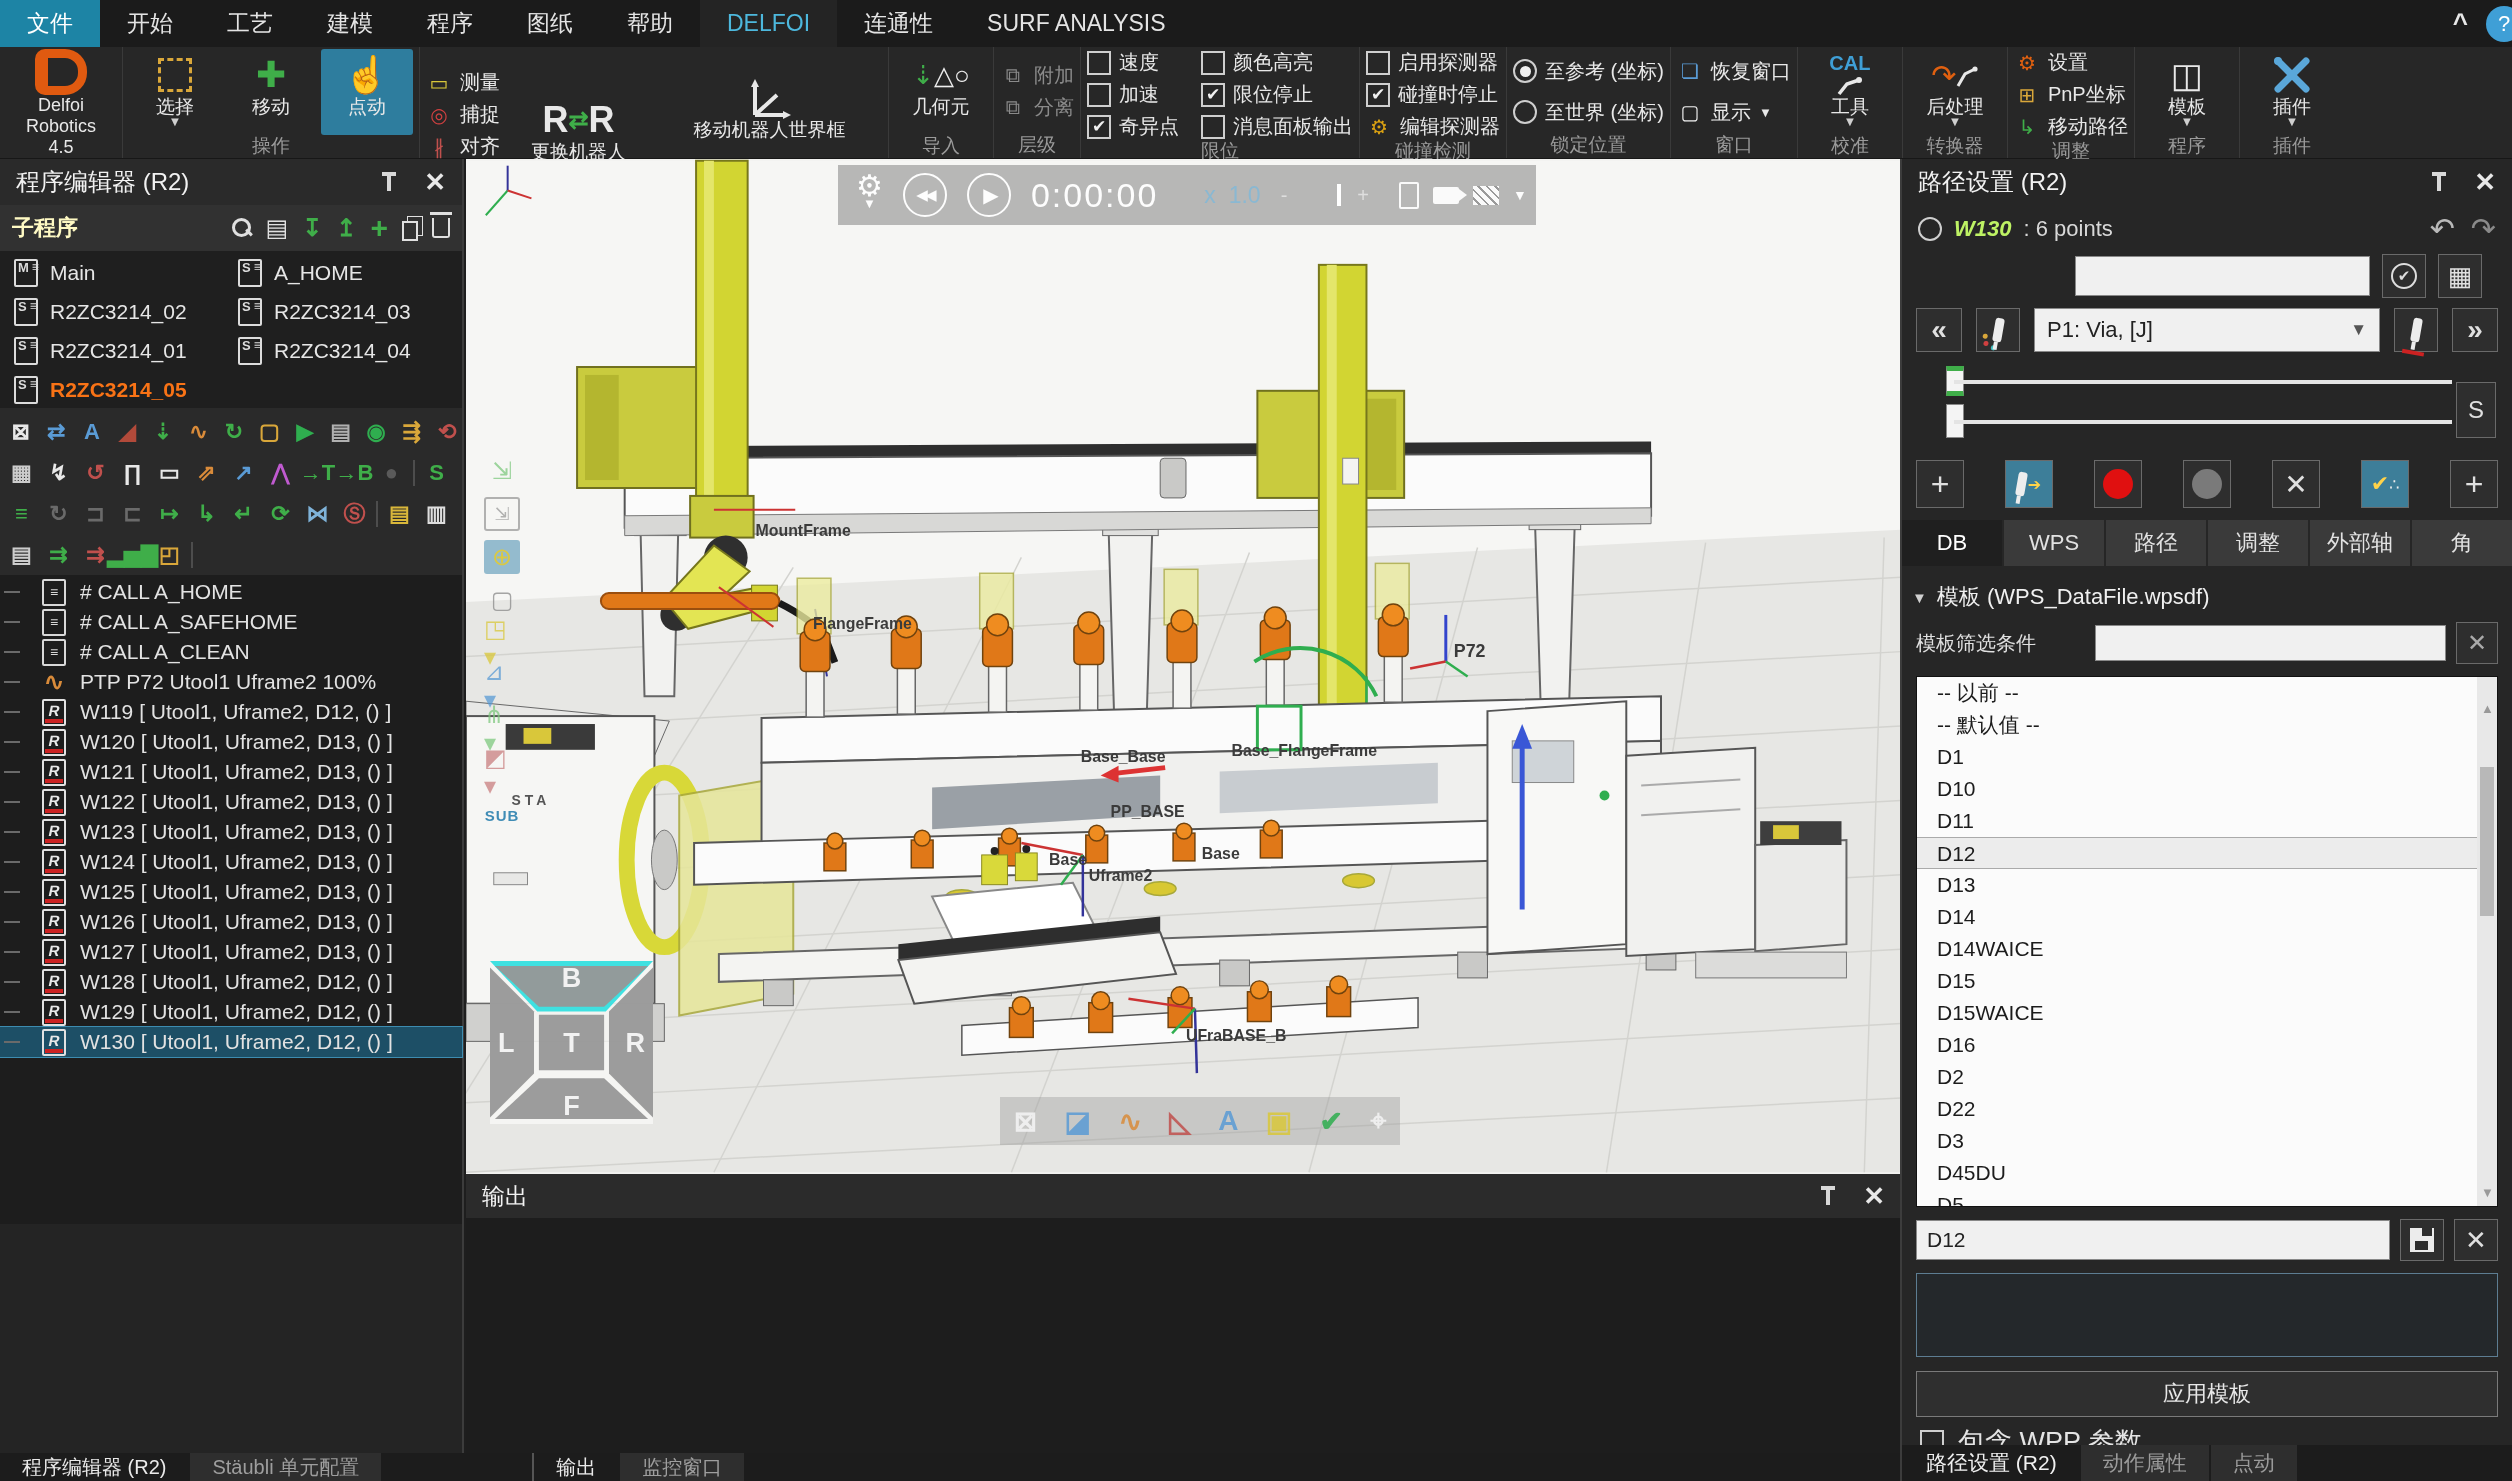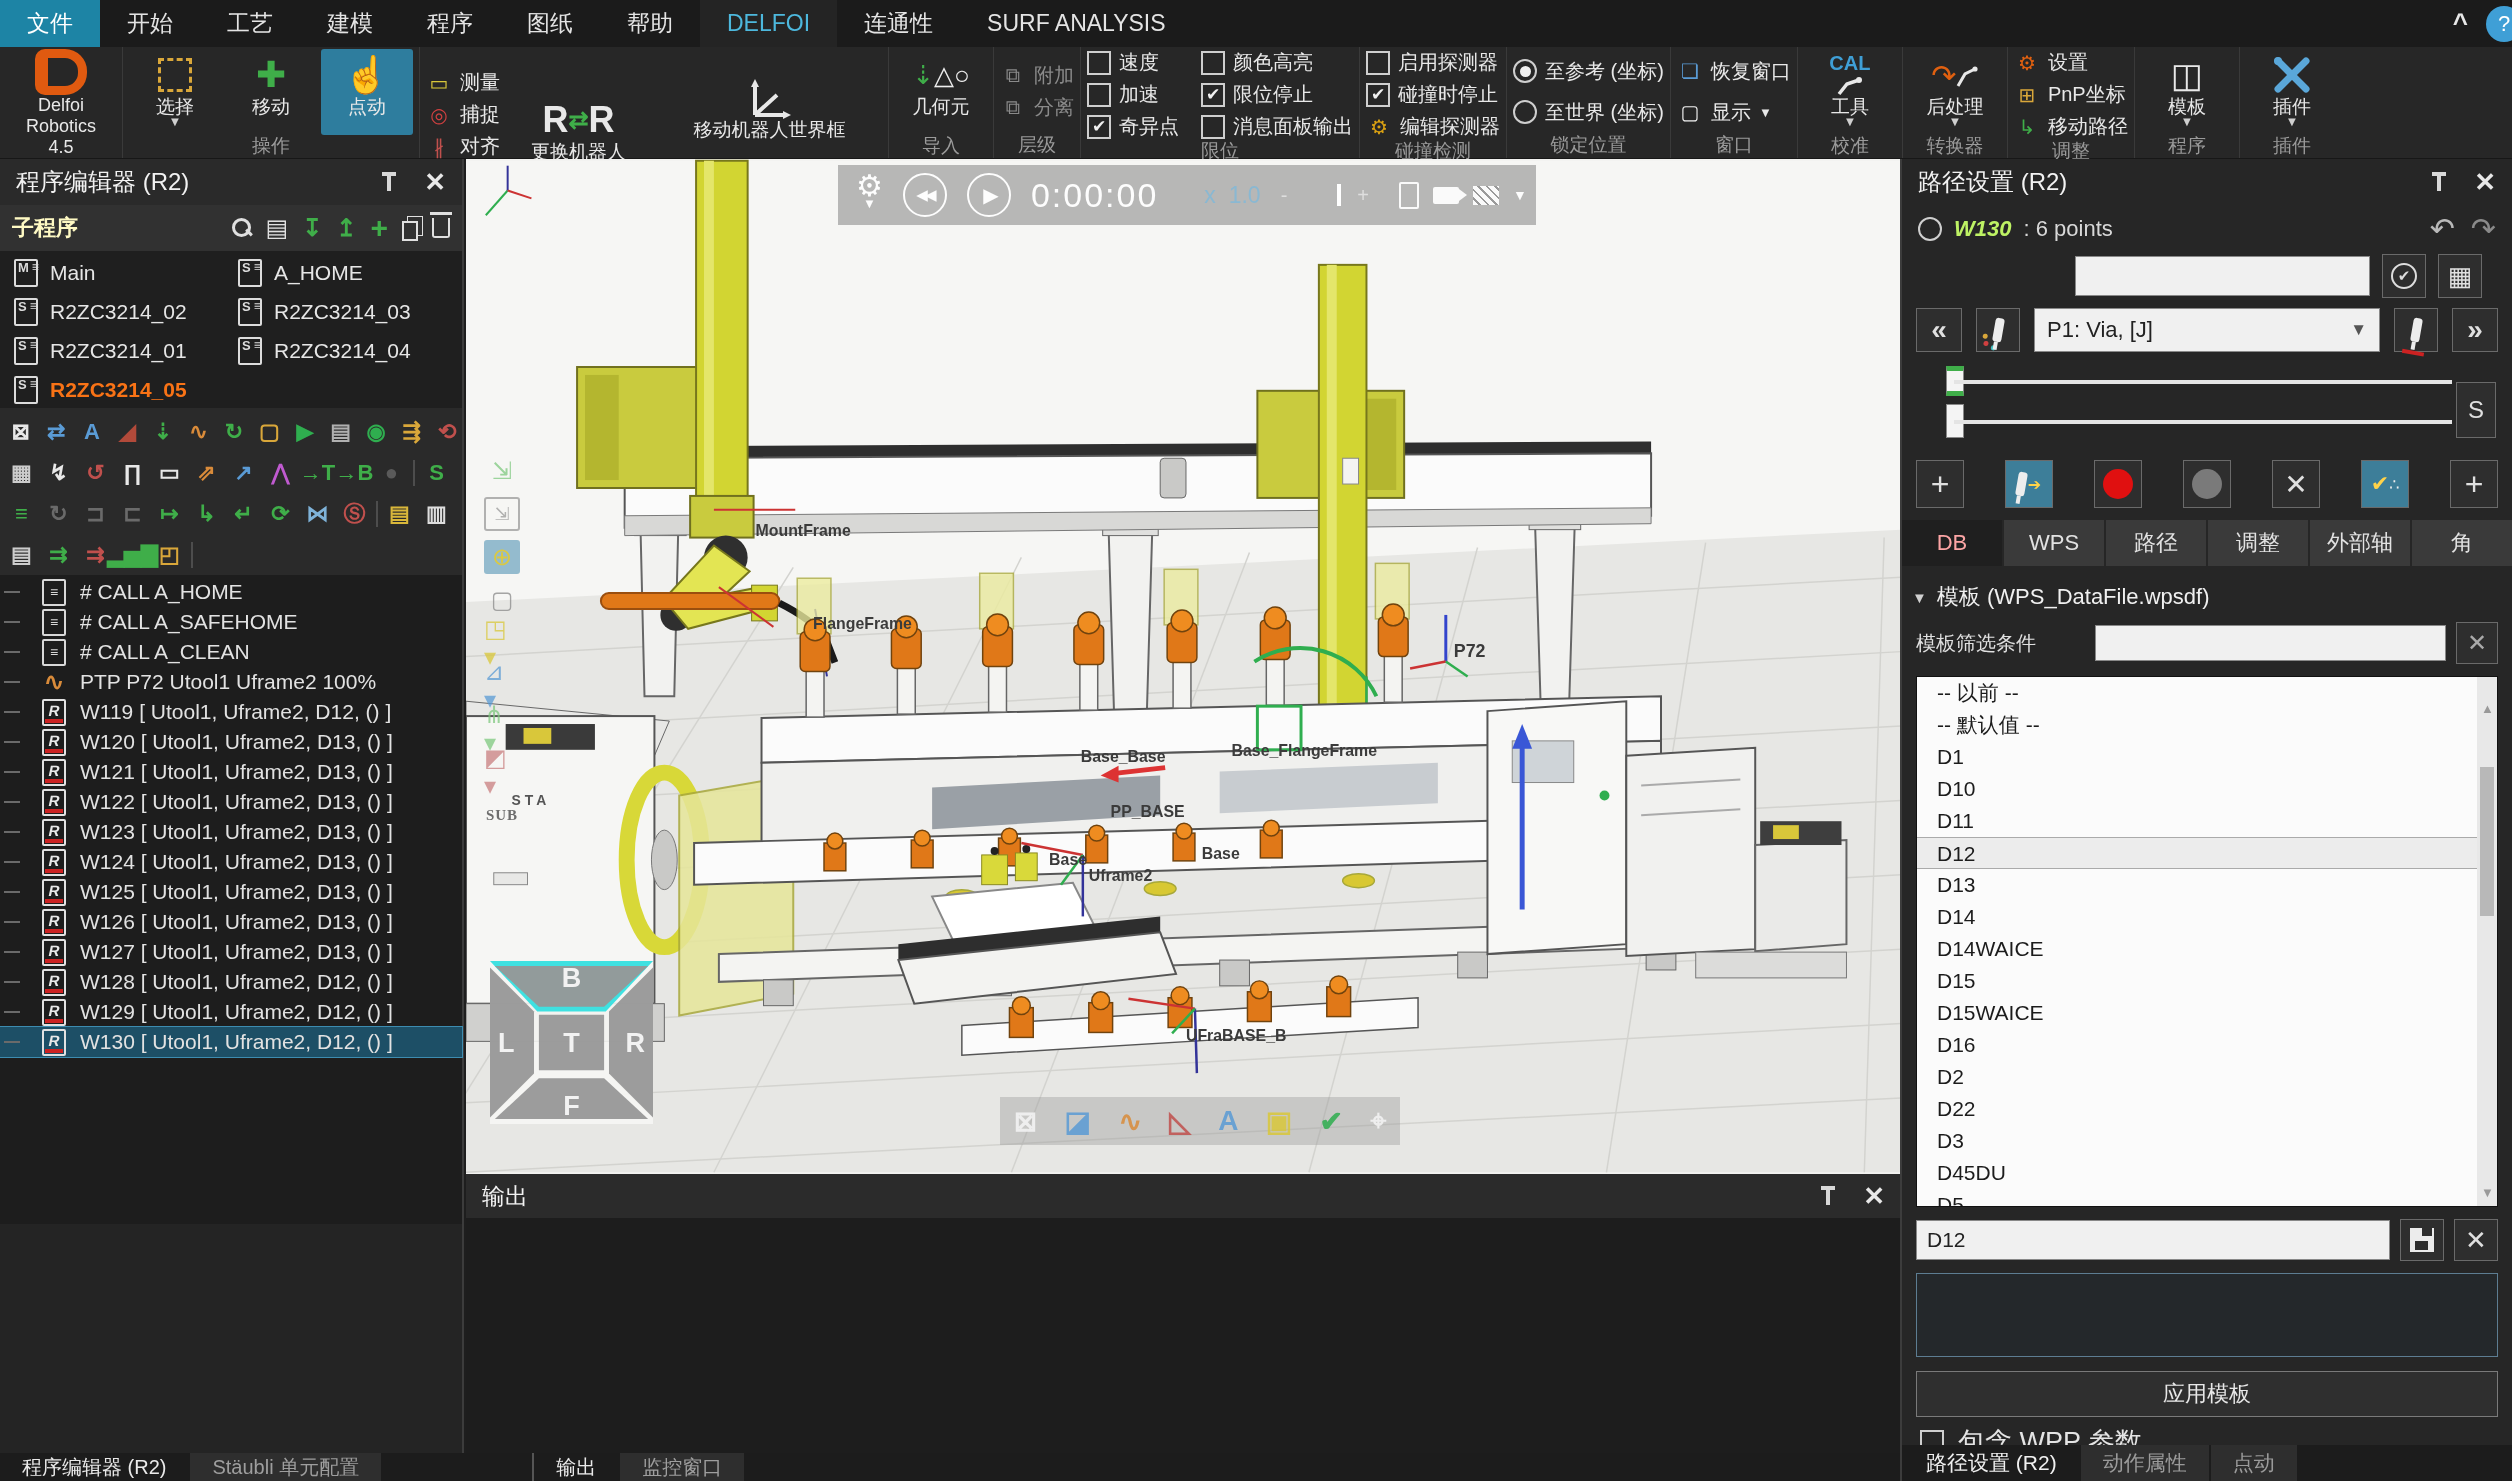--- a/index.html
+++ b/index.html
@@ -155,21 +155,21 @@
   .torch.spark::before { content:""; position:absolute; left:-8px; bottom:-6px; width:5px; height:5px; border-radius:50%; background:#d04040; box-shadow:8px 3px 0 #3fbfbf, -2px -7px 0 #d9a73a; }
   .rp-select { background:#f0f0f0; border:1px solid #888; height:44px; display:flex; align-items:center; padding:0 12px; font-size:22px; color:#222; }
   .rp-select .arrow { margin-left:auto; color:#555; font-size:17px; }
   .slider-track { position:absolute; left:52px; right:60px; top:14px; height:4px; background:#e4e4e4; }
   .slider-handle { position:absolute; left:44px; top:0; width:18px; height:30px; background:#f4f4f4; border:1px solid #888; }
   .slider-handle.green { border-top:5px solid #3fae49; border-bottom:5px solid #3fae49; }
   .rec-dot { width:30px; height:30px; border-radius:50%; background:#e01010; }
   .rec-dot.gray { background:#7a7a7a; }
   #rp-tabs { display:flex; height:46px; margin-top:12px; background:#262626; gap:2px; }
   .rp-tab { flex:1; display:flex; align-items:center; justify-content:center; background:#3a3a3a; color:#e2e2e2; font-size:22px; }
-  .rp-tab.active { background:#1f1f1f; color:#fca5a5; }
+  .rp-tab.active { background:#1f1f1f; color:#ffffff; }
   #tpl-header { display:flex; align-items:center; gap:10px; padding:16px 10px 8px 10px; font-size:22px; color:#f0f0f0; }
   #tpl-header .tri { font-size:15px; color:#d0d0d0; }
   #tpl-filter-row { display:flex; align-items:center; padding:2px 14px; gap:10px; }
   #tpl-filter-row .lbl { font-size:20px; color:#e0e0e0; width:169px; }
   #tpl-list { position:relative; margin:10px 14px 0 14px; height:531px; background:#fbfbfb; border:1px solid #111; overflow:hidden; }
   .tpl-item { height:32px; line-height:32px; padding-left:20px; font-size:21px; color:#1c1c1c; white-space:nowrap; }
   .tpl-item.selected { background:#ececec; border-top:1px solid #aaa; border-bottom:1px solid #aaa; }
   #tpl-scroll { position:absolute; right:0; top:0; bottom:0; width:20px; background:#e8e8e8; }
   #tpl-scroll .thumb { position:absolute; left:3px; top:90px; width:14px; height:149px; background:#b8b8b8; }
   #tpl-scroll .aup { position:absolute; left:4px; top:24px; color:#999; font-size:13px; }
@@ -948,21 +948,21 @@
     <div id="side-tools">
 
     <span class="side-tool" style="color: rgb(127, 201, 127);">⇲</span>
         <span class="side-tool boxed" style="color: rgb(154, 154, 154);">⇲</span>
         <span class="side-tool hl" style="color: rgb(217, 199, 58);">⊕</span>
         <span class="side-tool" style="color: rgb(138, 138, 138);">▢</span>
         <span class="side-tool" style="color: rgb(217, 199, 58);">◳ ▾</span>
         <span class="side-tool" style="color: rgb(90, 155, 213);">⊿ ▾</span>
         <span class="side-tool" style="color: rgb(127, 201, 127);">⋔ ▾</span>
         <span class="side-tool" style="color: rgb(201, 127, 127);">◩ ▾</span>
-        <span class="side-tool small-label" style="color: #404040; font-family: Liberation Serif, serif;">SUB</span>
+        <span class="side-tool small-label" style="color: #0369a1;">SUB</span>
       </div>
 
     <div id="viewcube">
       <div class="cube-face f-top-hl"></div>
       <div class="cube-face f-top"></div>
       <div class="cube-face f-left"></div>
       <div class="cube-face f-right"></div>
       <div class="cube-face f-bot"></div>
       <div class="cube-face f-center"></div>
       <span class="cube-letter cl-b">B</span>

